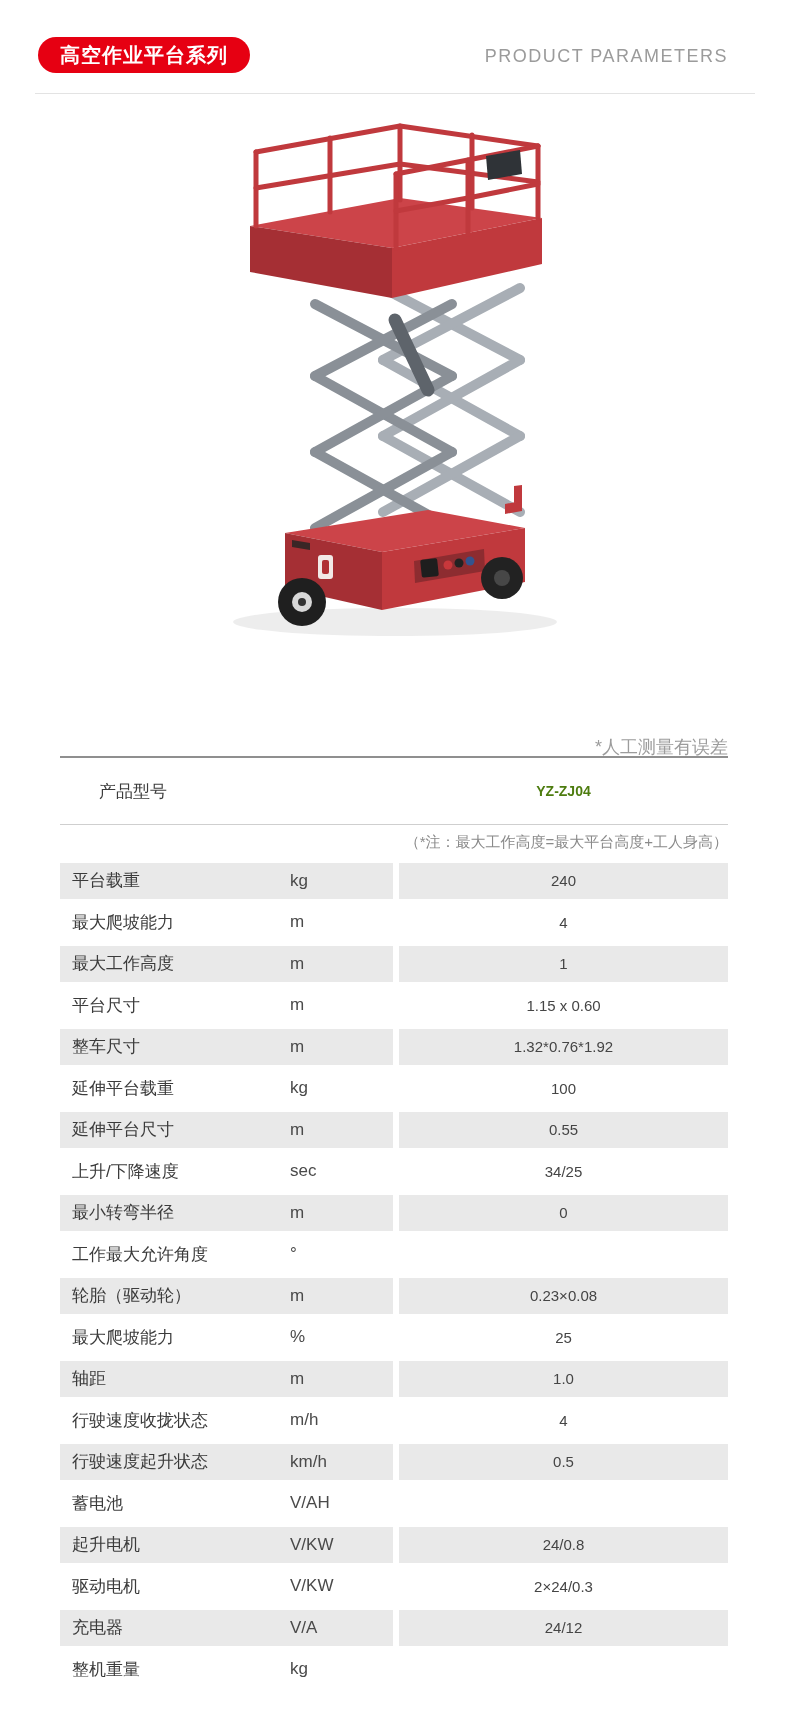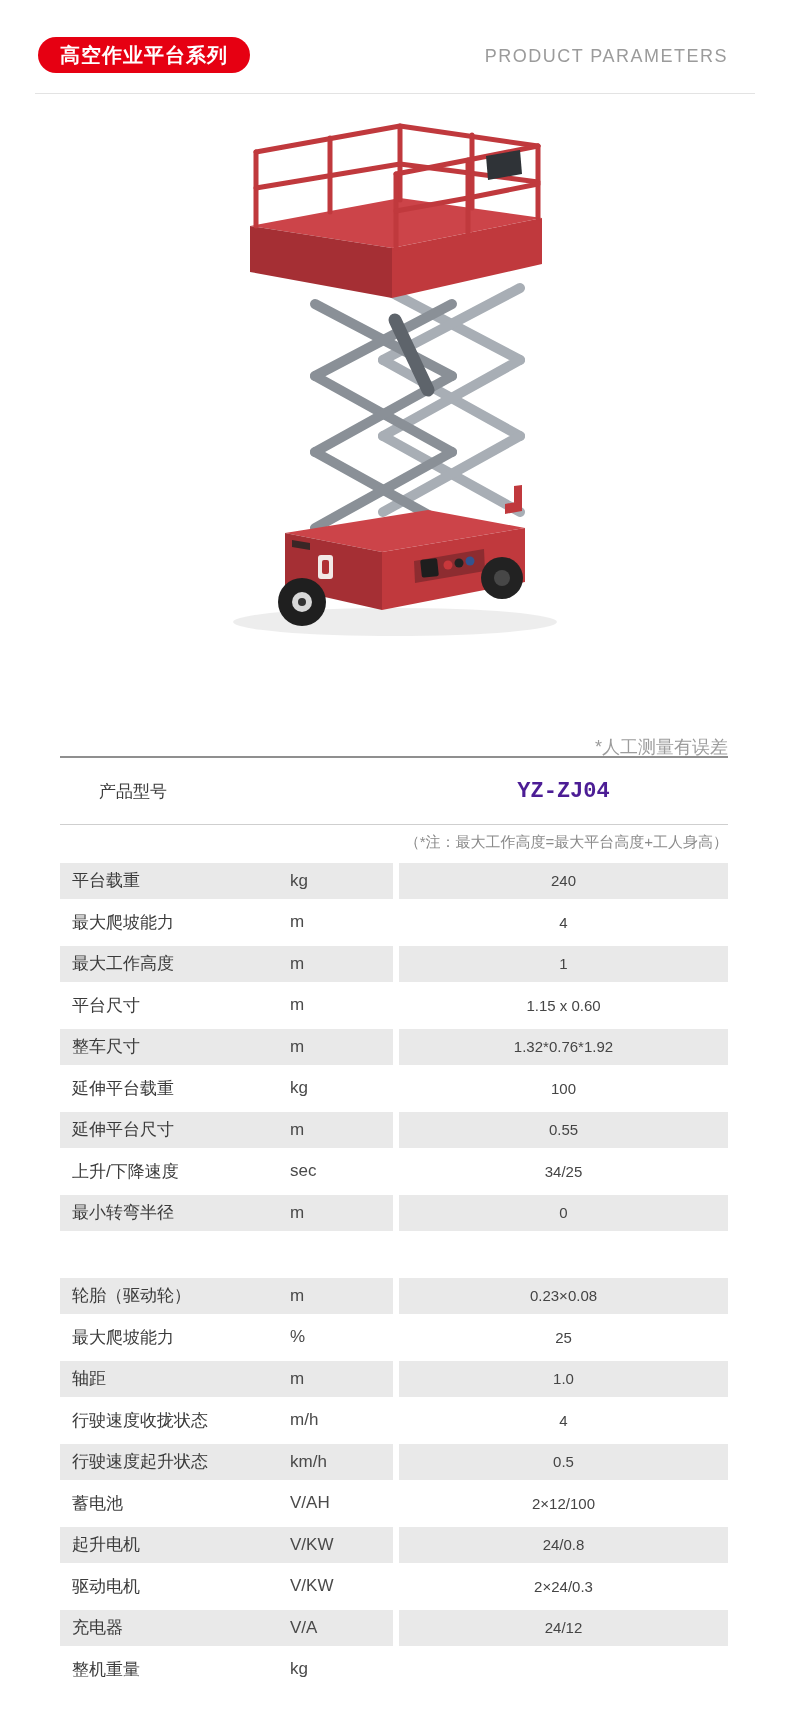--- a/index.html
+++ b/index.html
@@ -46,21 +46,21 @@
     position:absolute; top:756px; left:60px; width:668px; height:69px;
     border-top:2px solid #8f8f8f; border-bottom:1px solid #cfcfcf;
   }
   .model-label {
     position:absolute; left:7px; top:0; height:100%; display:flex; align-items:center;
     font-size:17px; color:#3b3b3b;margin-left:32px;
   }
   .model-value {
     position:absolute; left:339px; top:0; width:329px; height:100%;
     display:flex; align-items:center; justify-content:center;
-    font-size:22px; font-weight:bold; color:#4c1d95;font-family:Liberation Mono, monospace;
+    font-size:14px; font-weight:bold; color:#4d7c0f;
   }
 
   
   .table-note {
     position:absolute; top:825px; left:60px; width:668px; height:35px;
     display:flex; align-items:center; justify-content:flex-end;
     font-size:15px; color:#8a8a8a;
   }
 
   
@@ -250,20 +250,24 @@
       <div class="spec-row">
       <div class="spec-cell-left">
         <span class="spec-name">最小转弯半径</span>
         <span class="spec-unit">m</span>
       </div>
       <div class="spec-cell-right">
         <span class="spec-value">0</span>
       </div>
     </div>
       <div class="spec-row">
+      <div class="spec-cell-left">
+        <span class="spec-name">工作最大允许角度</span>
+        <span class="spec-unit">°</span>
+      </div>
     </div>
       <div class="spec-row">
       <div class="spec-cell-left">
         <span class="spec-name">轮胎（驱动轮）</span>
         <span class="spec-unit">m</span>
       </div>
       <div class="spec-cell-right">
         <span class="spec-value">0.23×0.08</span>
       </div>
     </div>
@@ -301,23 +305,20 @@
       </div>
       <div class="spec-cell-right">
         <span class="spec-value">0.5</span>
       </div>
     </div>
       <div class="spec-row">
       <div class="spec-cell-left">
         <span class="spec-name">蓄电池</span>
         <span class="spec-unit">V/AH</span>
       </div>
-      <div class="spec-cell-right">
-        <span class="spec-value">2×12/100</span>
-      </div>
     </div>
       <div class="spec-row">
       <div class="spec-cell-left">
         <span class="spec-name">起升电机</span>
         <span class="spec-unit">V/KW</span>
       </div>
       <div class="spec-cell-right">
         <span class="spec-value">24/0.8</span>
       </div>
     </div>

